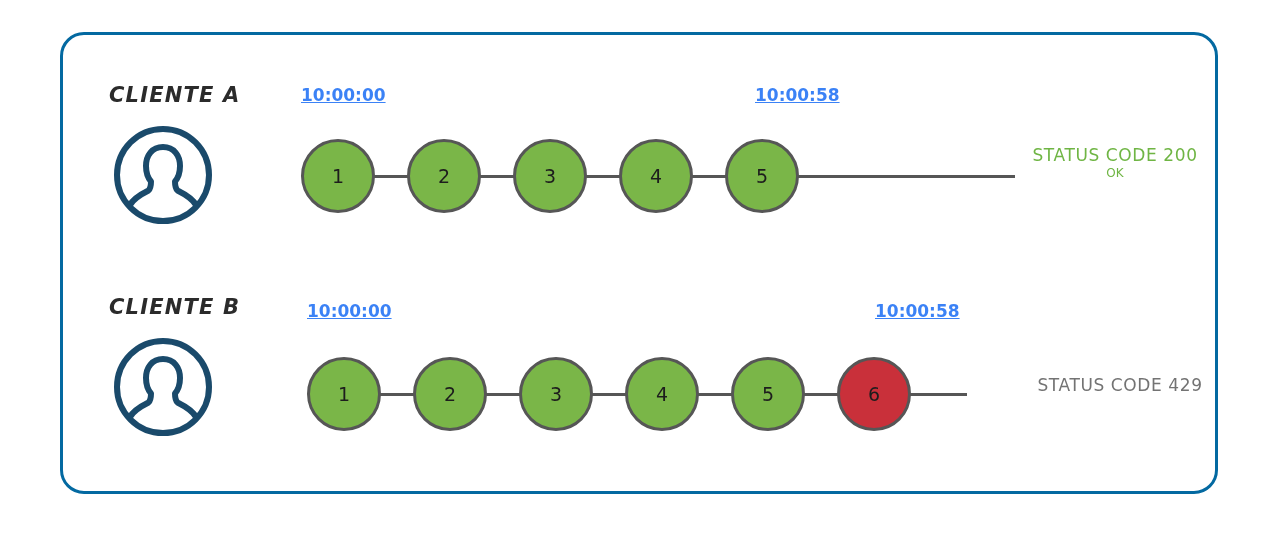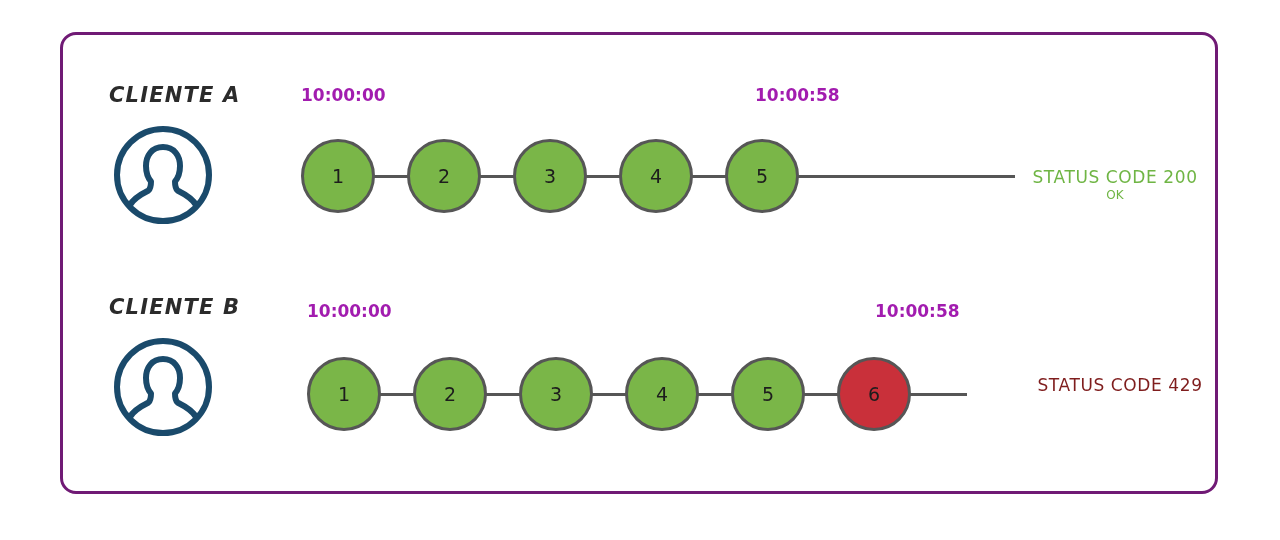--- a/index.html
+++ b/index.html
@@ -21,22 +21,22 @@
     background: #ffffff;
   }
 
   
   .panel {
     position: absolute;
     left: 60px;
     top: 32px;
     width: 1158px;
     height: 462px;
-    border: 3px solid #701a75;
-    border-radius: 16px;
+    border: 3px solid #0369a1;
+    border-radius: 24px;
     box-sizing: border-box;
     background: #ffffff;
   }
 
   
   .row {
     position: absolute;
     left: 0;
     top: 0;
     width: 100%;
@@ -67,22 +67,23 @@
     height: 104px;
   }
   .avatar svg { display: block; width: 104px; height: 104px; }
 
   
   .timestamp {
     position: absolute;
     font-family: "DejaVu Sans", sans-serif;
     font-size: 17px;
     font-weight: 700;
-    color: #a21caf;
+    color: #3b82f6;
     white-space: nowrap;
+    text-decoration: underline;
   }
 
   
   .chain {
     position: absolute;
     top: 104px;
     left: 238px;
     height: 86px;
   }
   .node {
@@ -123,21 +124,21 @@
   .status .line1 {
     font-size: 17px;
     letter-spacing: 0.6px;
     font-weight: 500;
   }
   .status .line2 {
     font-size: 12px;
     font-weight: 500;
   }
   .status.ok  { color: #6FB544; }
-  .status.err { color: #7f1d1d; }
+  .status.err { color: #737373; }
 </style>
 </head>
 <body>
 
 <div id="canvas">
   <div class="panel">
 
     <div class="row row-a">
 
       <div class="client-label">CLIENTE A</div>
@@ -173,21 +174,21 @@
         <div class="connector" style="left:388px; width:40px;"></div>
         <div class="connector" style="left:494px; width:220px;"></div>
 
         <div class="node ok" style="left:0px;">1</div>
         <div class="node ok" style="left:106px;">2</div>
         <div class="node ok" style="left:212px;">3</div>
         <div class="node ok" style="left:318px;">4</div>
         <div class="node ok" style="left:424px;">5</div>
       </div>
 
-      <div class="status ok" style="left:952px; top:132px; width:200px;">
+      <div class="status ok" style="left:952px; top:110px; width:200px;">
         <div class="line1">STATUS CODE 200</div>
         <div class="line2">OK</div>
       </div>
     </div>
 
     <div class="row row-b">
 
       <div class="client-label">CLIENTE B</div>
 
       <div class="avatar">

